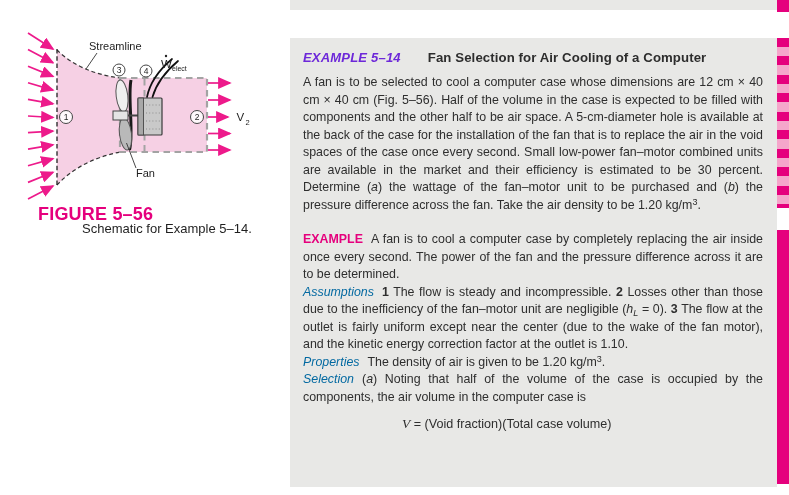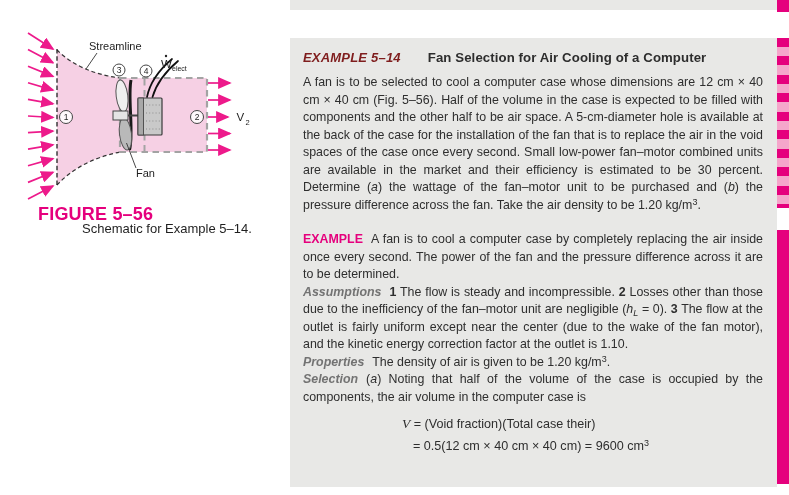--- a/index.html
+++ b/index.html
@@ -12,27 +12,27 @@
   .top-bar{left:290px;top:0;width:487px;height:10px;background:#e8e8e6;}
   .top-dash{left:777px;top:0;width:12px;height:12px;background:#e5007d;}
   .edge-strip{left:777px;top:38px;width:12px;height:170px;
     background:repeating-linear-gradient(to bottom,#e5007d 0 9px,#f5a6cb 9px 18.5px);}
   .edge-bar{left:776px;top:230px;width:13px;height:254px;background:#e5007d;}
   .example-box{
     left:290px;top:38px;width:487px;height:449px;background:#e8e8e6;
     box-sizing:border-box;padding:10px 14px 0 13px;
   }
   .ex-head{margin:0 0 8px 0;white-space:nowrap;}
-  .ex-label{color:#7f1d1d;font-weight:bold;font-style:italic;font-size:13px;letter-spacing:.2px;text-align:right;}
+  .ex-label{color:#6d28d9;font-weight:bold;font-style:italic;font-size:13px;letter-spacing:.2px;text-align:right;}
   .ex-title{font-weight:bold;font-size:13.2px;color:#2d2d2d;margin-left:27px;letter-spacing:.1px;}
   .ex-body{font-size:12.4px;line-height:17.5px;color:#2e2e2e;text-align:justify;}
   .para{margin:0;}
   .para.intro{margin-bottom:17px;}
   .mb{color:#e5007d;font-weight:bold;margin-right:8px;}
-  .mbi{color:#737373;font-weight:bold;font-style:italic;margin-right:8px;margin-top:16px;}
+  .mbi{color:#0369a1;font-weight:normal;font-style:italic;margin-right:8px;margin-top:16px;}
   .b{font-weight:bold;}
   .i{font-style:italic;}
   .sup{font-size:9px;vertical-align:4px;line-height:0;}
   .isub{font-style:italic;font-size:9px;vertical-align:-3px;line-height:0;}
   .eq-block{margin-top:10px;font-size:12.6px;color:#2e2e2e;text-align:left;}
   .eq-line{text-align:left;}
   .eq-line-0{padding-left:99px;}
   .eq-line-1{padding-left:110px;margin-top:7px;}
   .vi{font-style:italic;font-family:"Liberation Serif", serif;font-size:13.5px;}
   
@@ -145,16 +145,15 @@
     <span class="ex-label">EXAMPLE 5–14</span><span class="ex-title">Fan Selection for Air Cooling of a Computer</span>
   </div>
   <div class="ex-body">
       <p class="para intro"><span>A fan is to be selected to cool a computer case whose dimensions are 12 cm × 40 cm × 40 cm (Fig. 5–56). Half of the volume in the case is expected to be filled with components and the other half to be air space. A 5-cm-diameter hole is available at the back of the case for the installation of the fan that is to replace the air in the void spaces of the case once every second. Small low-power fan–motor combined units are available in the market and their efficiency is estimated to be 30 percent. Determine (</span><span class="i">a</span><span>) the wattage of the fan–motor unit to be purchased and (</span><span class="i">b</span><span>) the pressure difference across the fan. Take the air density to be 1.20 kg/m</span><span class="sup">3</span><span>.</span></p>
       <p class="para"><span class="mb">EXAMPLE</span><span>A fan is to cool a computer case by completely replacing the air inside once every second. The power of the fan and the pressure difference across it are to be determined.</span></p>
       <p class="para"><span class="mbi">Assumptions</span><span class="b">1</span><span> The flow is steady and incompressible. </span><span class="b">2</span><span> Losses other than those due to the inefficiency of the fan–motor unit are negligible (</span><span class="i">h</span><span class="isub">L</span><span> = 0). </span><span class="b">3</span><span> The flow at the outlet is fairly uniform except near the center (due to the wake of the fan motor), and the kinetic energy correction factor at the outlet is 1.10.</span></p>
       <p class="para"><span class="mbi">Properties</span><span>The density of air is given to be 1.20 kg/m</span><span class="sup">3</span><span>.</span></p>
       <p class="para"><span class="mbi">Selection</span><span>(</span><span class="i">a</span><span>) Noting that half of the volume of the case is occupied by the components, the air volume in the computer case is</span></p>
     </div>
   <div class="eq-block">
-      <div class="eq-line eq-line-0"><span class="vi">V</span><span> = (Void fraction)(Total case their)</span></div>
-      <div class="eq-line eq-line-1"><span>= 0.5(12 cm × 40 cm × 40 cm) = 9600 cm</span><span class="sup">3</span></div>
+      <div class="eq-line eq-line-0"><span class="vi">V</span><span> = (Void fraction)(Total case volume)</span></div>
     </div>
 </div>
 
 </body></html>

